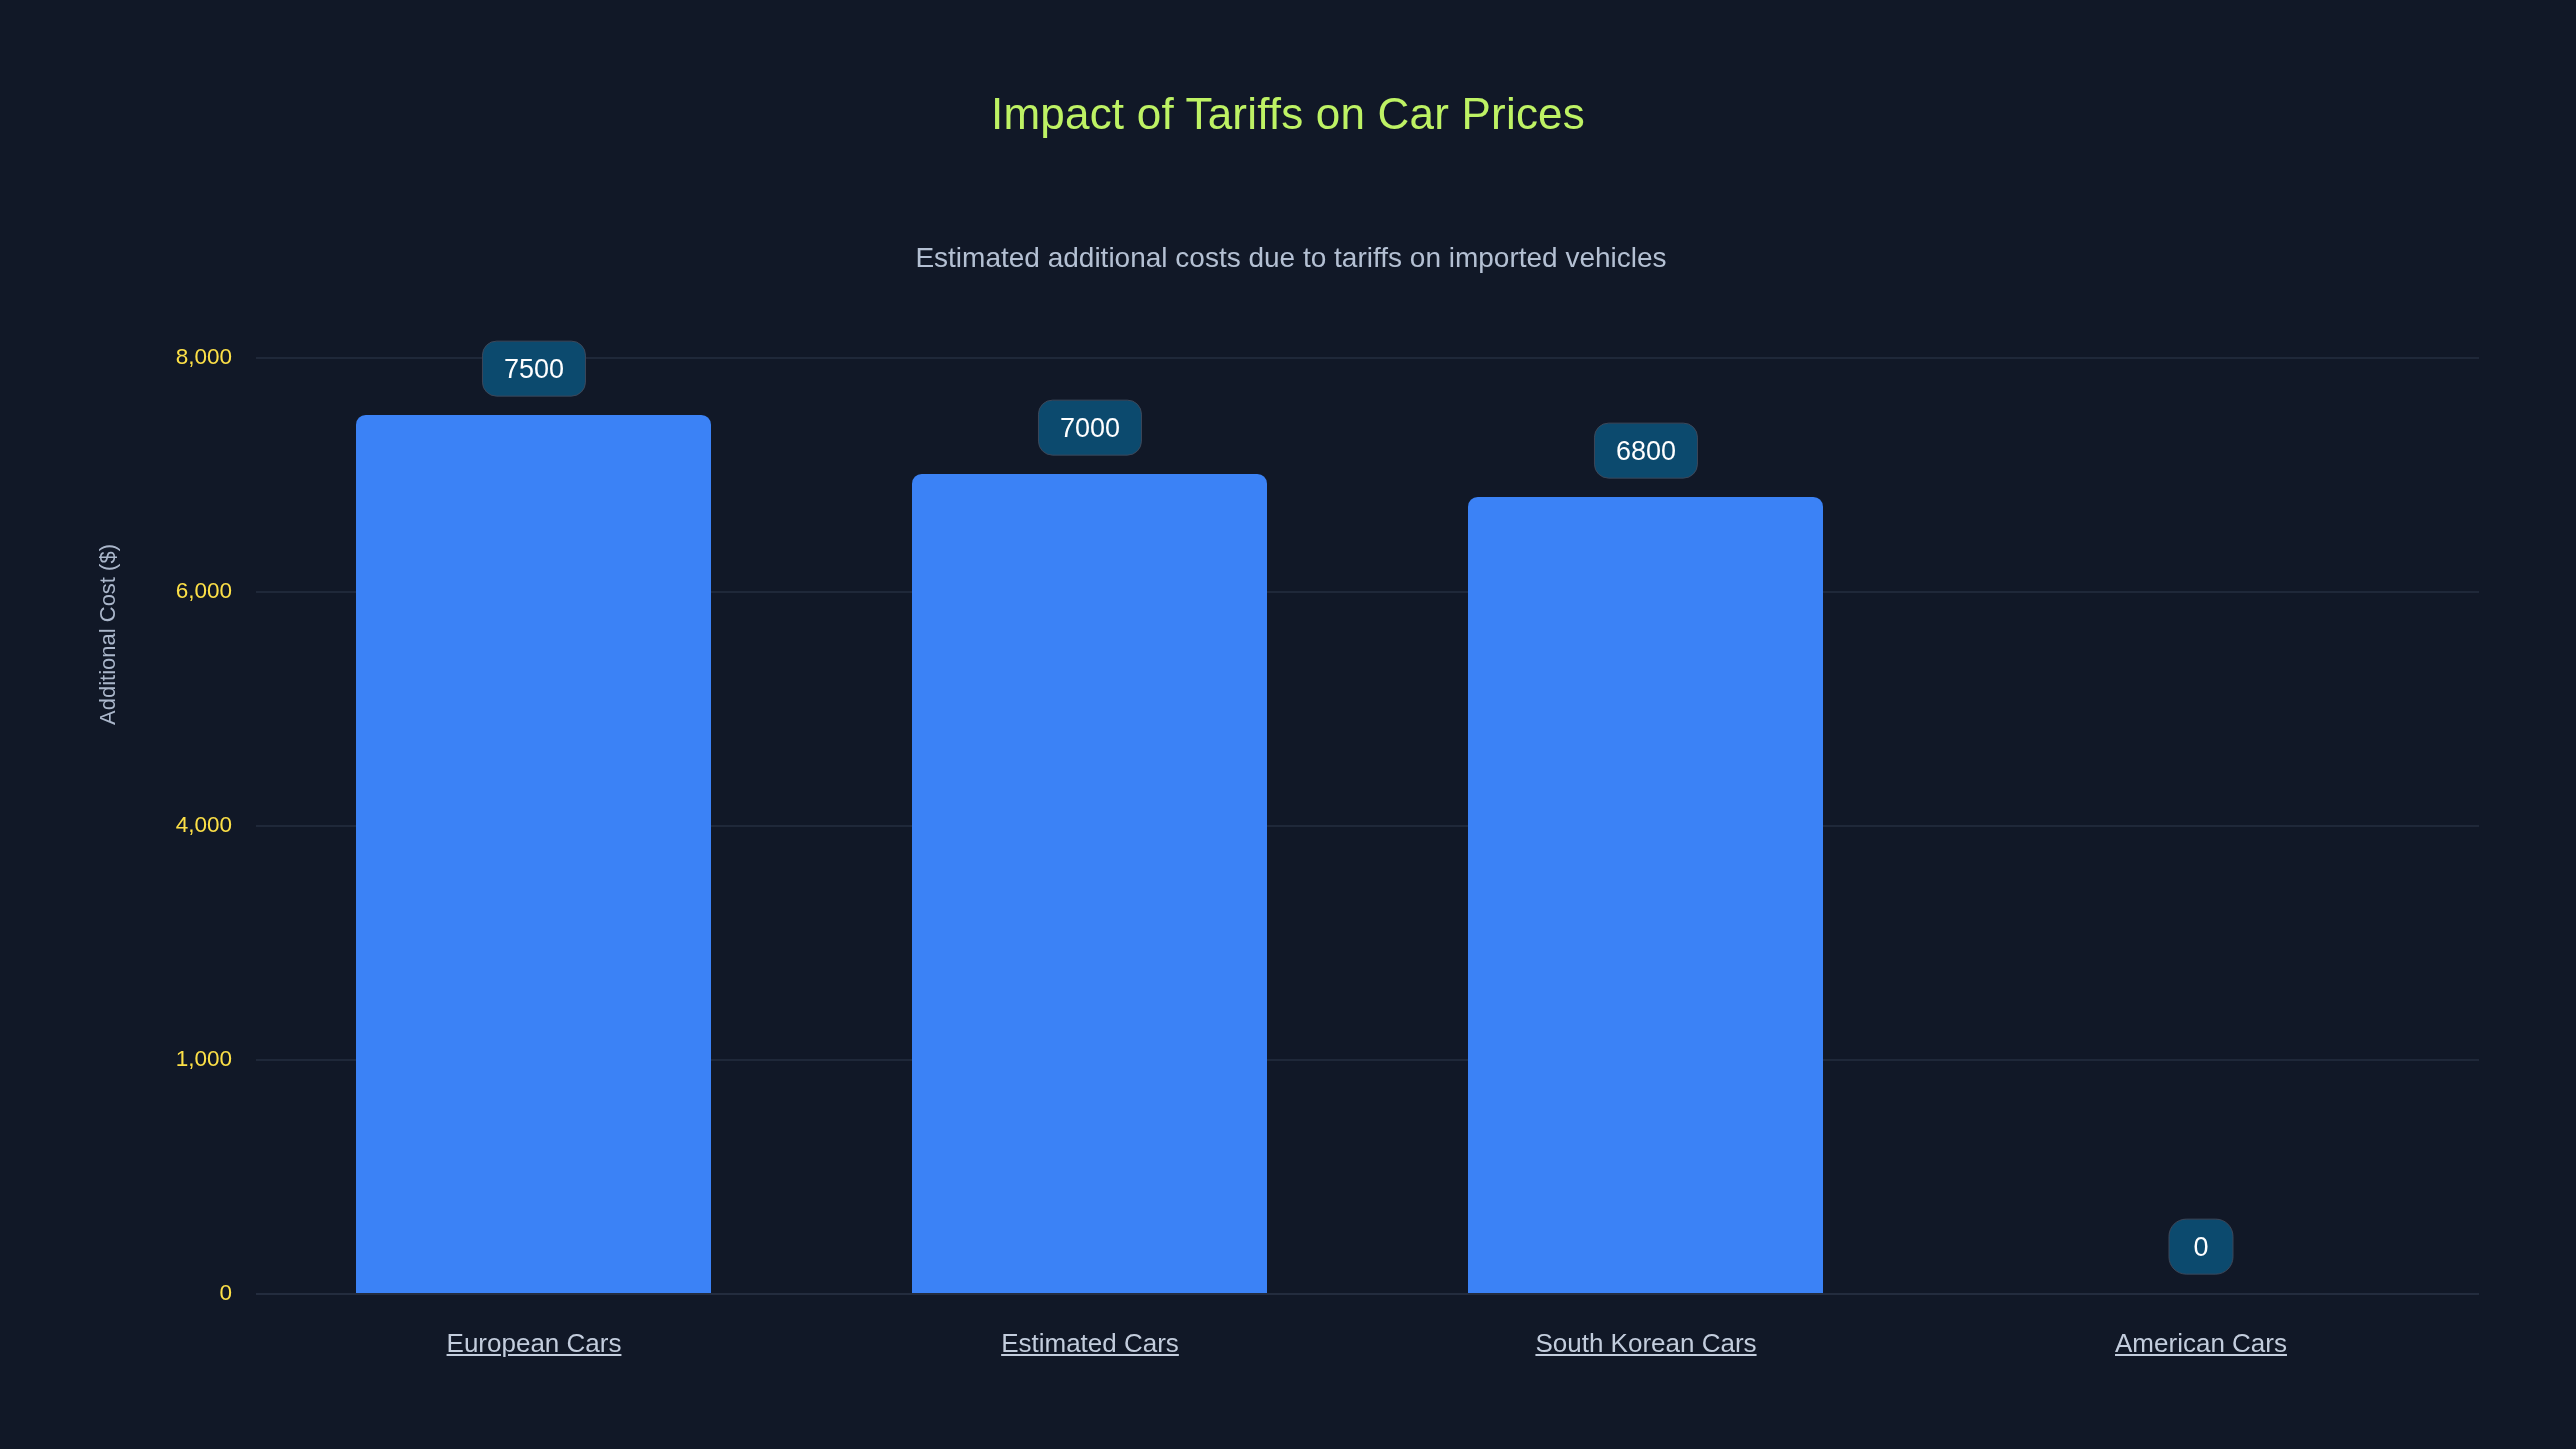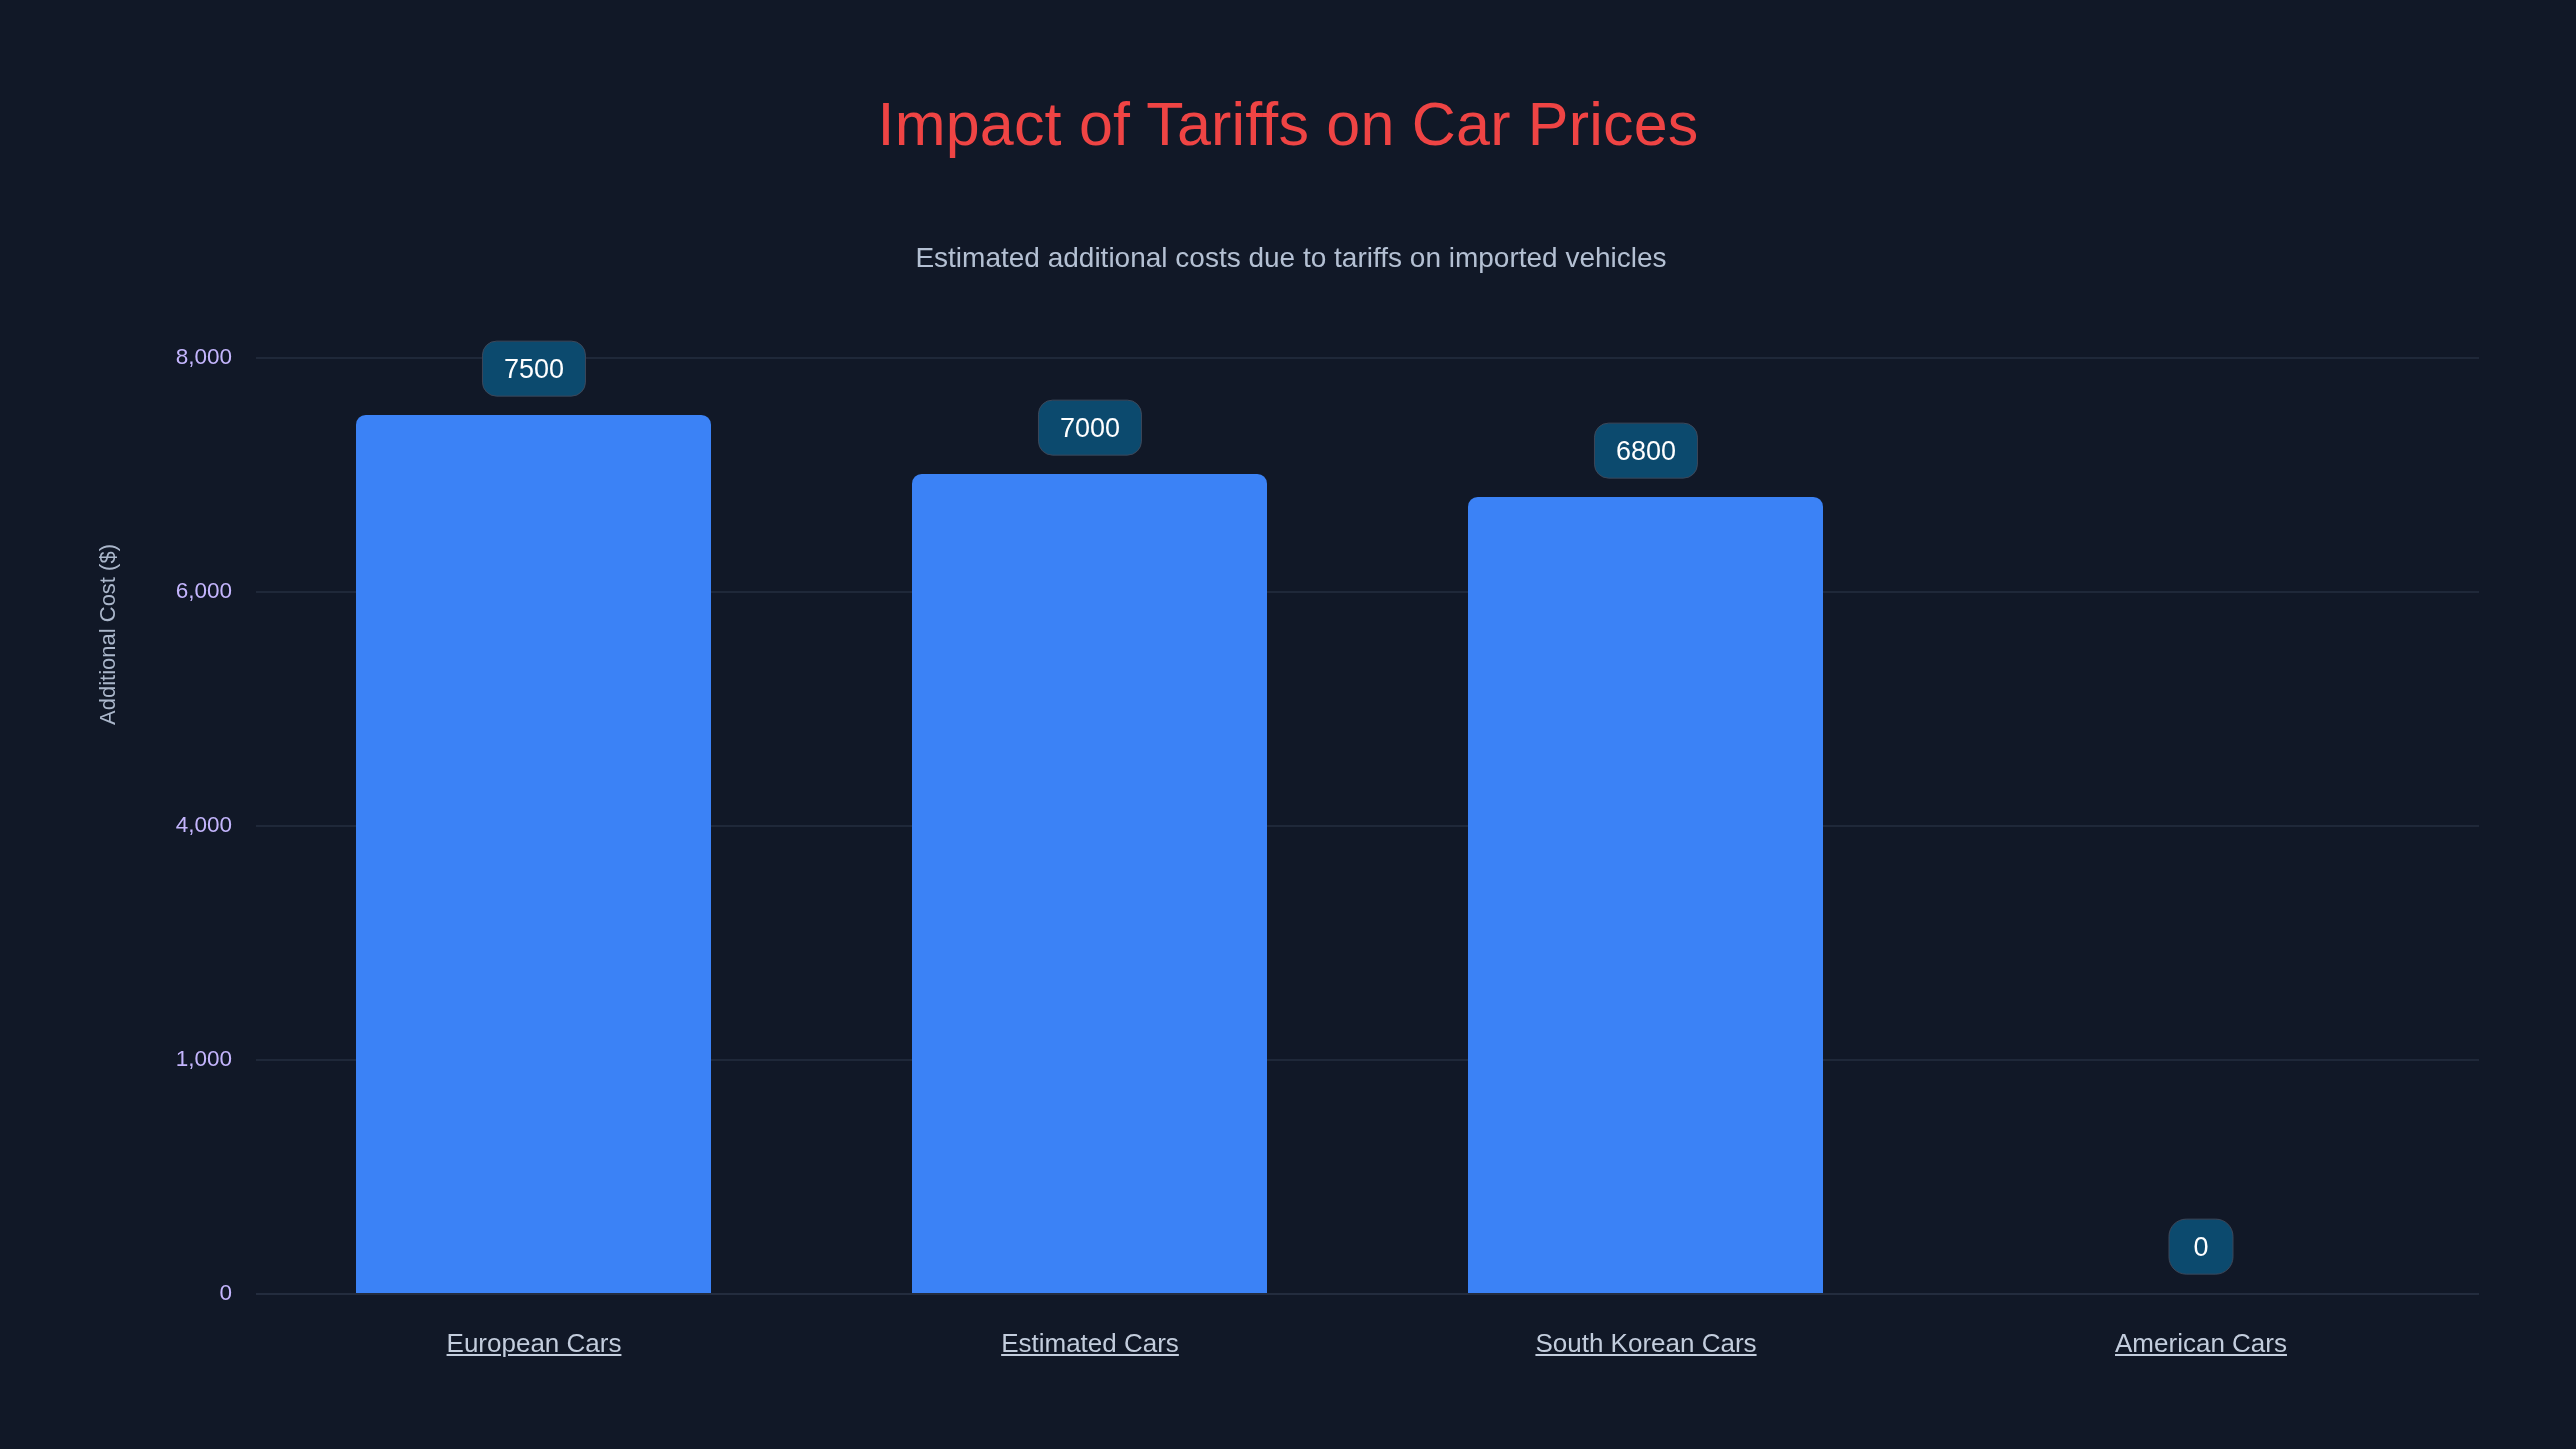--- a/index.html
+++ b/index.html
@@ -8,22 +8,22 @@
     background:#111827;
     font-family:"Liberation Sans", sans-serif;
     overflow:hidden;
     position:relative;
   }
   #chart-root { position:absolute; inset:0; }
 
   .chart-title {
     position:absolute; left:0; right:0; top:89px;
     text-align:center;
-    font-size:61px; font-weight:400;
-    color:#ef4444;
+    font-size:44px; font-weight:400;
+    color:#bef264;
     letter-spacing:0.2px;
   }
   .chart-subtitle {
     position:absolute; left:0; right:0; top:242px;
     text-align:center;
     font-size:28px; font-weight:400;
     color:#b4c0d3;
     padding-left:6px;
   }
 
@@ -38,21 +38,21 @@
     height:1.6px; background:#1f2839;
   }
   .gridline.baseline { background:#232c3e; }
 
   .ytick {
     position:absolute;
     right:2590px;           
     width:129px;
     text-align:right;
     font-size:22.5px;
-    color:#c4b5fd;
+    color:#fde047;
     transform:translateY(-50%);
   }
 
   .yaxis-title {
     position:absolute;
     left:95px; top:725px;
     font-size:22px;
     color:#aab6ca;
     transform-origin:left top;
     transform:rotate(-90deg);

